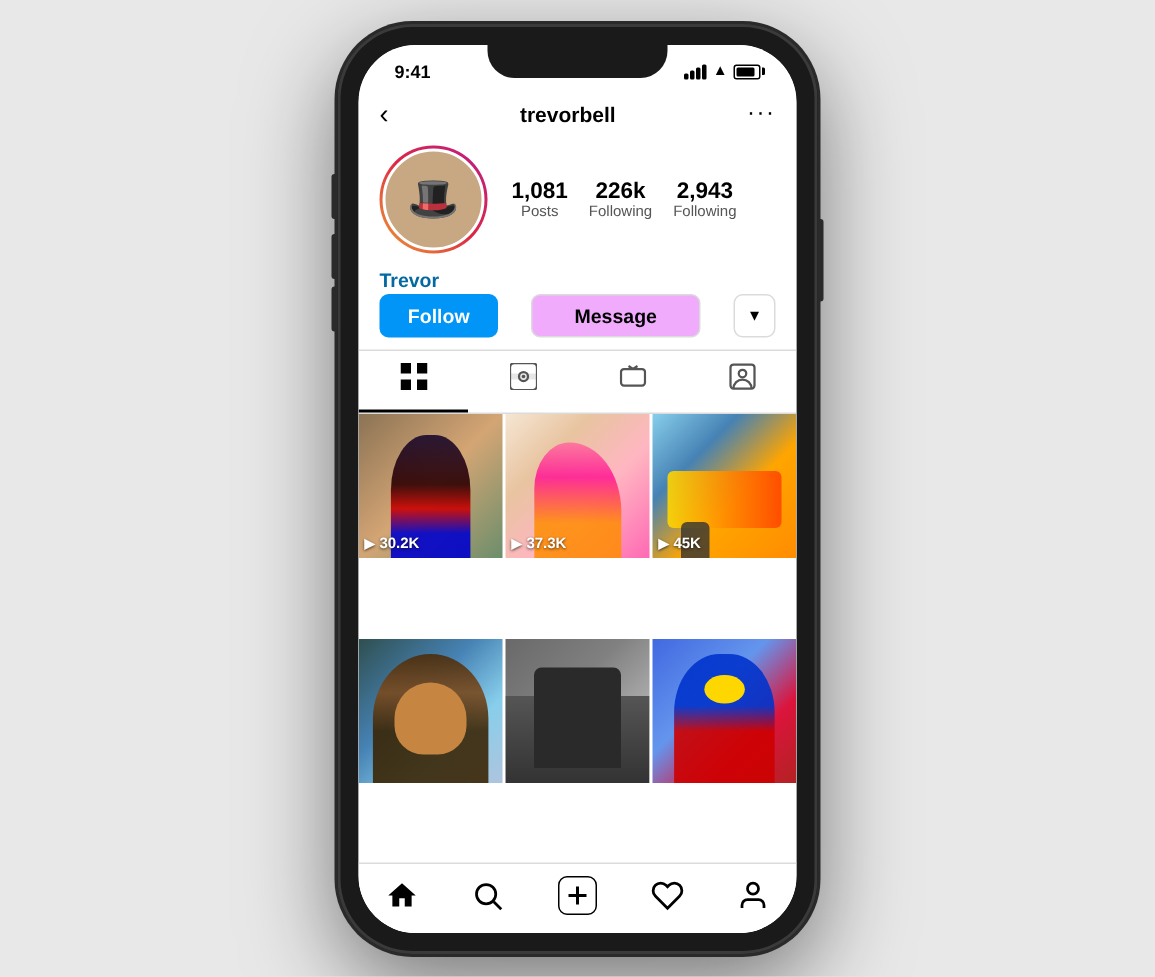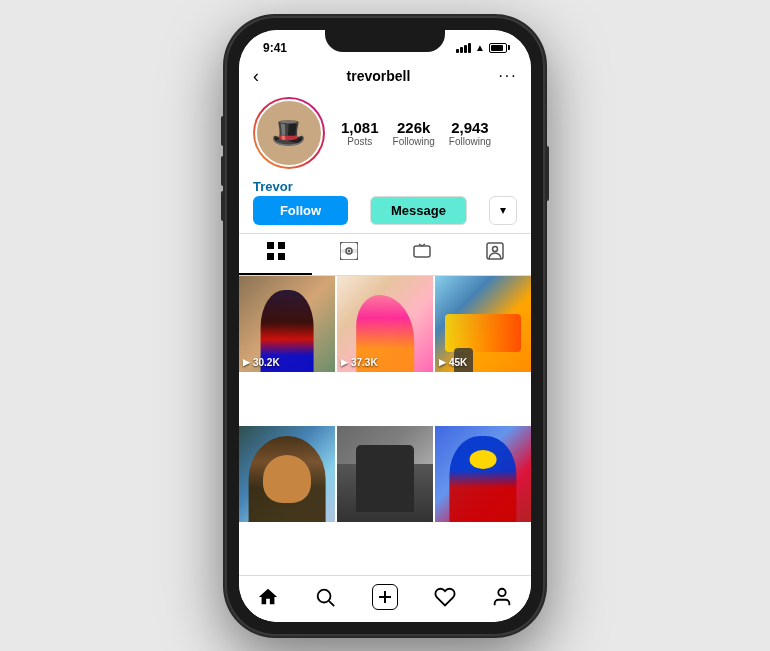--- a/index.html
+++ b/index.html
@@ -197,22 +197,22 @@
       background: #0095f6;
       color: #fff;
       border: none;
       border-radius: 6px;
       font-size: 13px;
       font-weight: 600;
       cursor: pointer;
     }
     .btn-message {
       flex: 1;
-      padding: 6px 0;
-      background: #5eead4;
+      padding: 6px 16px;
+      background: #f0abfc;
       color: #000;
       border: 1px solid #dbdbdb;
       border-radius: 6px;
       font-size: 13px;
       font-weight: 600;
       cursor: pointer;
     }
     .btn-dropdown {
       padding: 6px 10px;
       background: #fff;

